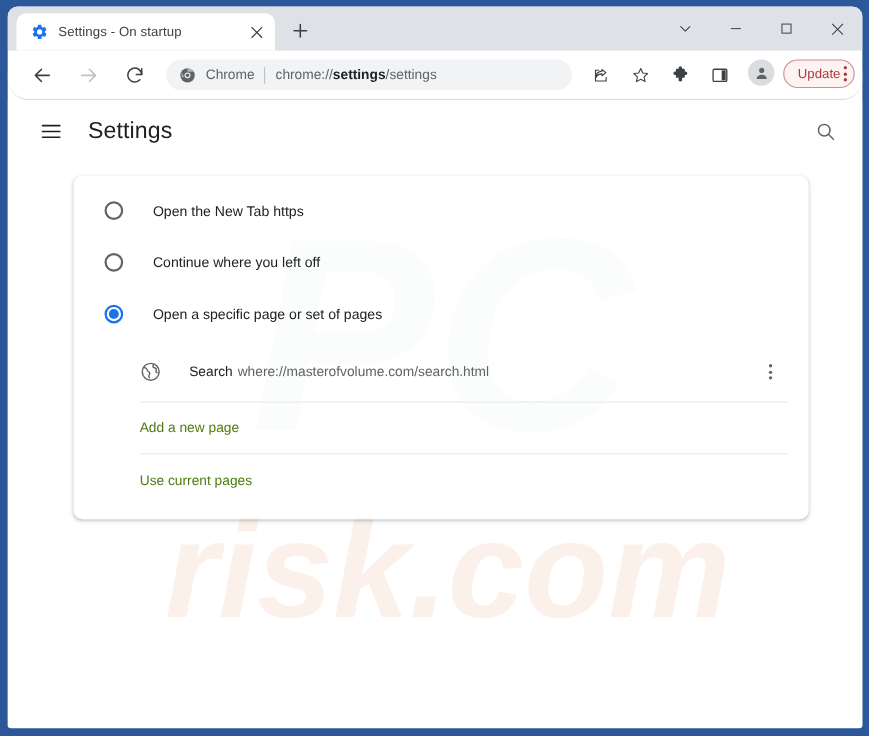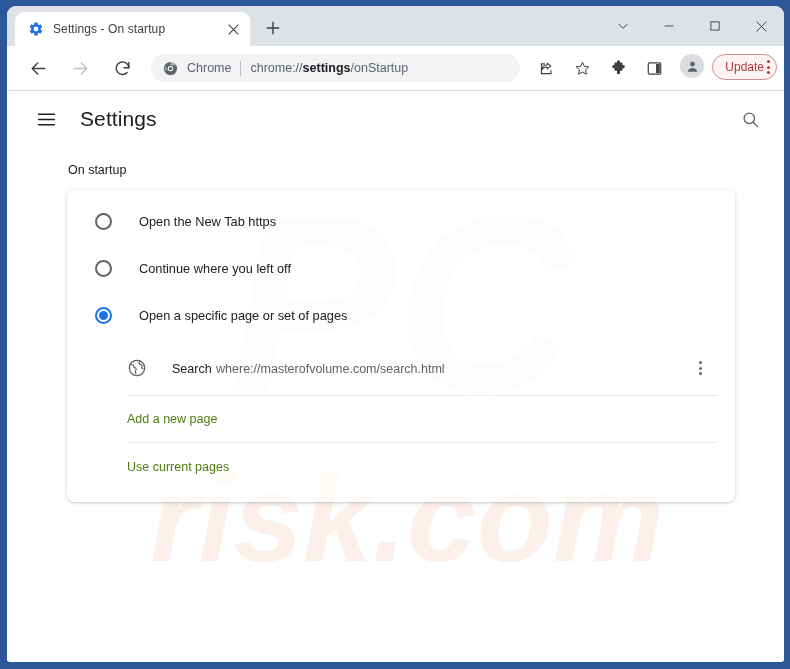--- a/index.html
+++ b/index.html
@@ -82,20 +82,21 @@
 
   
   .toolbar {
     height: 45px;
     background: #ffffff;
     display: flex;
     align-items: center;
     padding: 0 7px 0 10px;
     gap: 0;
     border-bottom: 1px solid #dadce0;
+    border-radius: 19px;
   }
   .nav-btn {
     width: 32px; height: 32px;
     margin: 0 5px;
     display: flex; align-items: center; justify-content: center;
     border-radius: 50%;
     flex: 0 0 auto;
   }
   .omnibox {
     flex: 1 1 auto;
@@ -364,21 +365,21 @@
           <svg viewBox="0 0 24 24" width="15" height="15">
             <circle cx="12" cy="12" r="10.5" fill="#5f6368"></circle>
             <circle cx="12" cy="12" r="4.3" fill="#f1f3f4"></circle>
             <circle cx="12" cy="12" r="2.6" fill="#5f6368"></circle>
             <path d="M12 1.5a10.5 10.5 0 019.1 5.3H12z" fill="#f1f3f4" opacity=".55"></path>
             <path d="M2.9 6.8l4.6 8H3.5z" fill="#f1f3f4" opacity=".45"></path>
           </svg>
         </span>
         <span class="omnibox-label">Chrome</span>
         <span class="omnibox-sep"></span>
-        <span class="omnibox-url"><span>chrome://</span><b>settings</b><span>/onStartup</span></span>
+        <span class="omnibox-url"><span>chrome://</span><b>settings</b><span>/settings</span></span>
       </div>
 
       <div class="tb-actions">
         <div class="tb-icon">
           <svg viewBox="0 0 24 24" width="17" height="17">
             <path d="M13 4.5l5 4-5 4V10c-4.2 0-6.6 1.9-8 5 .4-5 3-8 8-8.4z" fill="none" stroke="#3c4043" stroke-width="1.5" stroke-linejoin="round"></path>
             <path d="M9 5.5H4.8v13.7h13.6V15" fill="none" stroke="#3c4043" stroke-width="1.5" stroke-linecap="round"></path>
           </svg>
         </div>
         <div class="tb-icon">
@@ -430,21 +431,20 @@
         <div class="settings-title">Settings</div>
         <div class="header-spacer"></div>
         <div class="search-btn">
           <svg viewBox="0 0 24 24" width="19" height="19">
             <circle cx="10.5" cy="10.5" r="6.6" fill="none" stroke="#5f6368" stroke-width="1.7"></circle>
             <path d="M15.5 15.5L21 21" stroke="#5f6368" stroke-width="1.7" stroke-linecap="round"></path>
           </svg>
         </div>
       </div>
 
-      <div class="section-label">On startup</div>
 
       <div class="card">
 
         <div class="radio-row">
           <span class="radio"></span>
           <span class="radio-label">Open the New Tab https</span>
         </div>
 
         <div class="radio-row">
           <span class="radio"></span>

